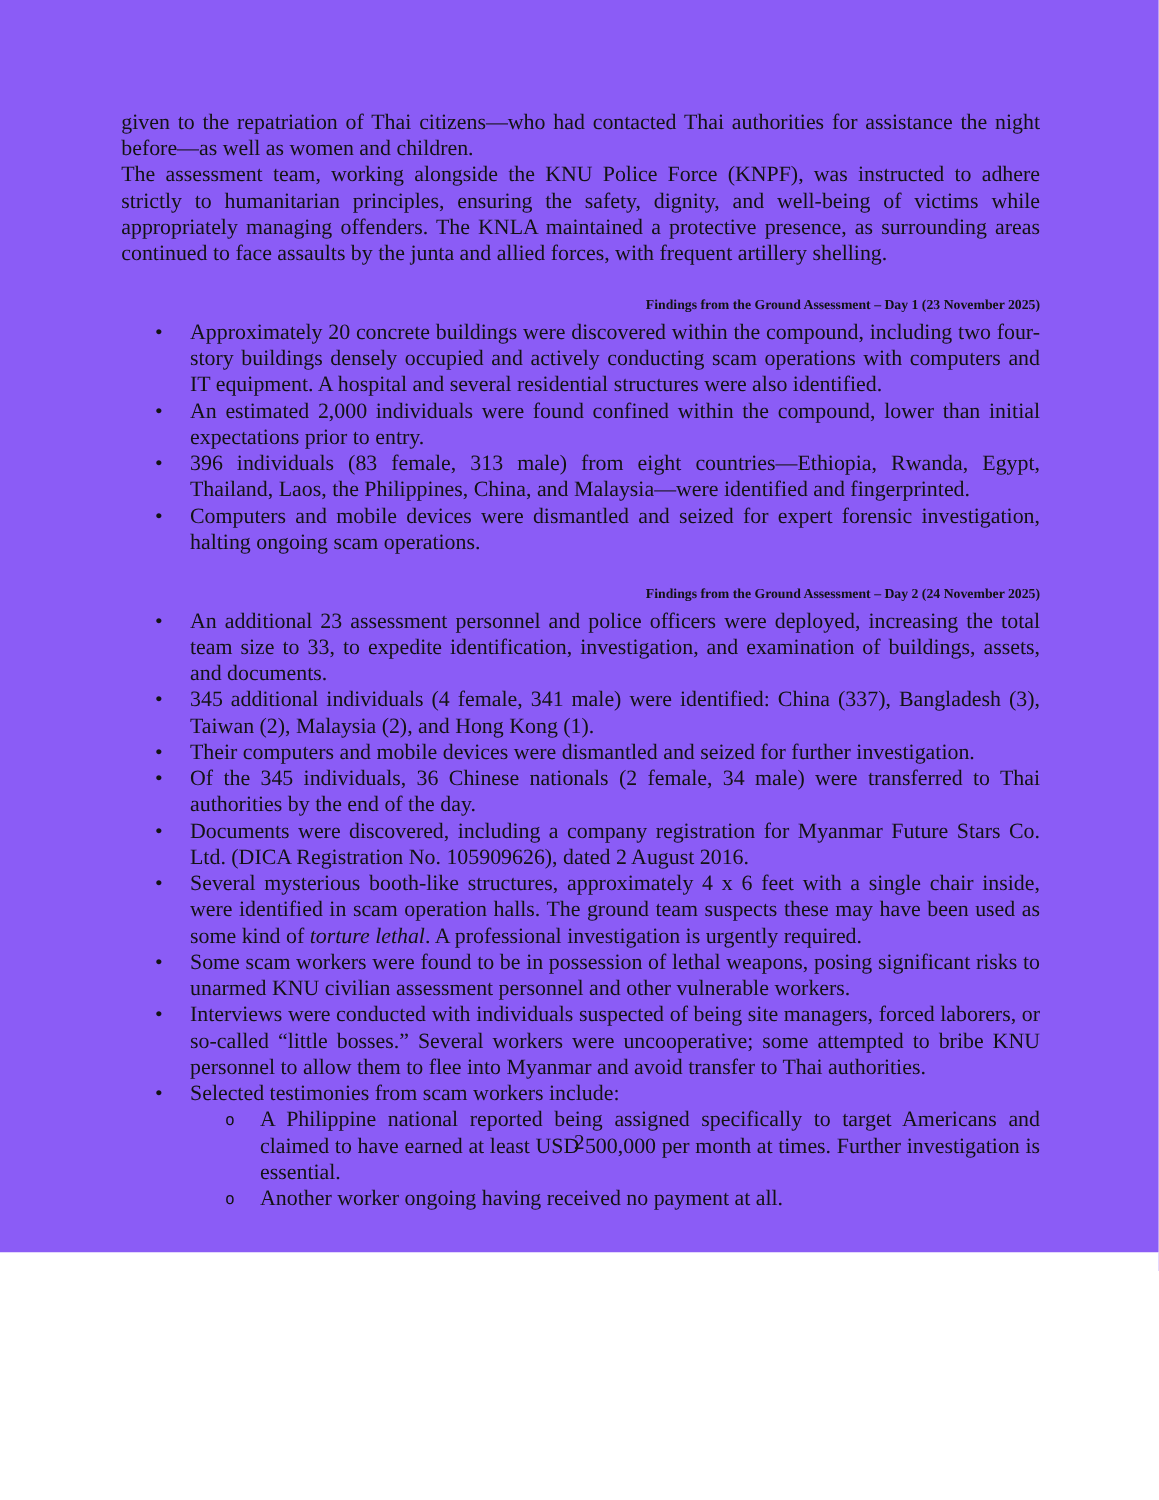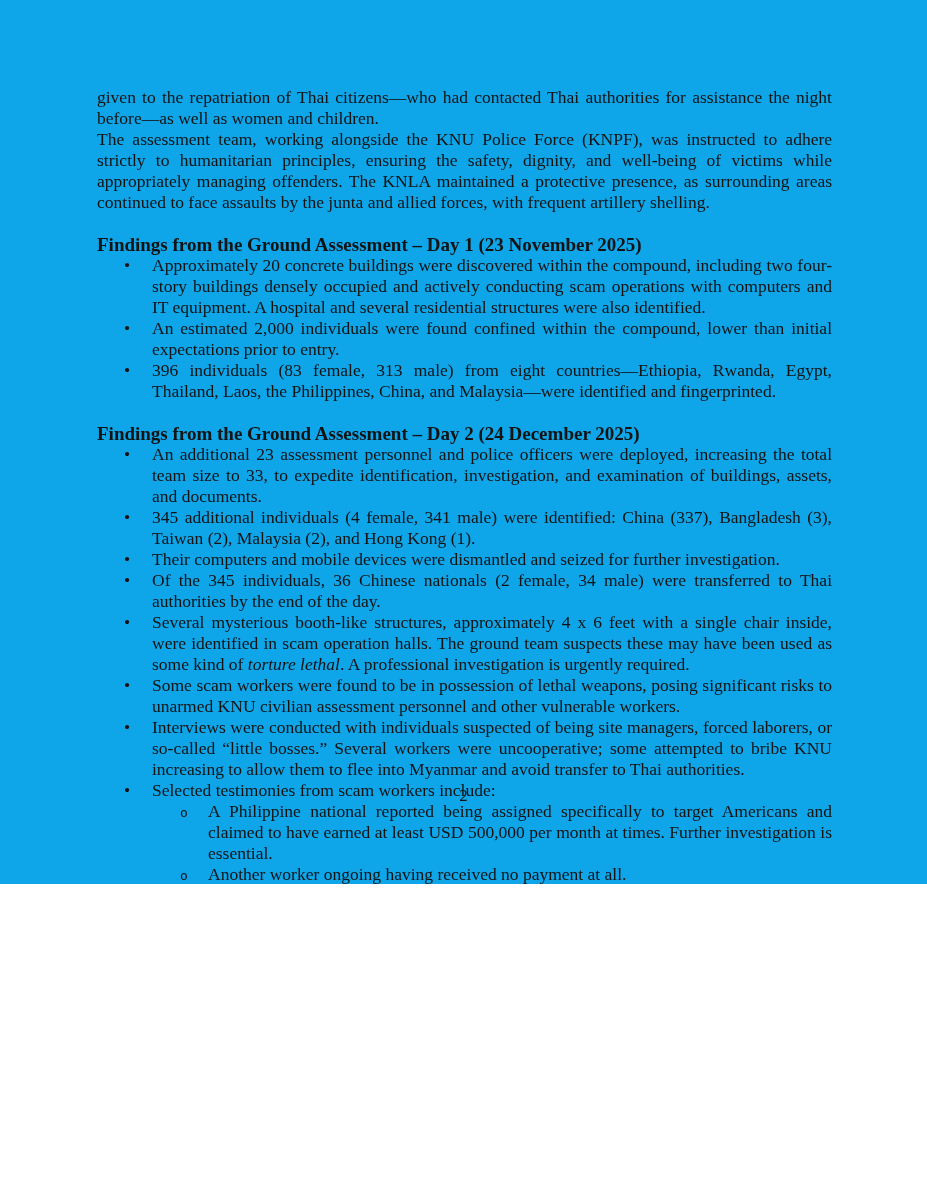--- a/index.html
+++ b/index.html
@@ -3,22 +3,22 @@
 <meta charset="utf-8">
 <style>
   html, body {
     margin: 0;
     padding: 0;
     background: #ffffff;
   }
   .page {
     position: relative;
     width: 927px;
-    height: 884px;
-    background: #0ea5e9;
+    height: 1002px;
+    background: #8b5cf6;
     color: #131313;
     font-family: "Liberation Serif", serif;
     font-size: 17.5px;
     line-height: 21px;
     overflow: hidden;
   }
   .content {
     position: absolute;
     left: 97px;
     top: 87px;
@@ -27,24 +27,24 @@
   }
   p.para {
     margin: 0;
     text-align: justify;
   }
   .blank-line {
     height: 21px;
   }
   h2.section-heading {
     margin: 0;
-    font-size: 19px;
+    font-size: 11px;
     line-height: 21px;
     font-weight: bold;
-    text-align: left;
+    text-align: right;
   }
   ul.bullets {
     list-style: none;
     margin: 0;
     padding: 0 0 0 55px;
   }
   ul.bullets > li {
     position: relative;
     text-align: justify;
   }
@@ -93,33 +93,35 @@
     <p class="para">given to the repatriation of Thai citizens—who had contacted Thai authorities for assistance the night before—as well as women and children.</p>
     <p class="para">The assessment team, working alongside the KNU Police Force (KNPF), was instructed to adhere strictly to humanitarian principles, ensuring the safety, dignity, and well-being of victims while appropriately managing offenders. The KNLA maintained a protective presence, as surrounding areas continued to face assaults by the junta and allied forces, with frequent artillery shelling.</p>
 
     <div class="blank-line"></div>
 
     <h2 class="section-heading">Findings from the Ground Assessment – Day 1 (23 November 2025)</h2>
     <ul class="bullets">
       <li>Approximately 20 concrete buildings were discovered within the compound, including two four-story buildings densely occupied and actively conducting scam operations with computers and IT equipment. A hospital and several residential structures were also identified.</li>
       <li>An estimated 2,000 individuals were found confined within the compound, lower than initial expectations prior to entry.</li>
       <li>396 individuals (83 female, 313 male) from eight countries—Ethiopia, Rwanda, Egypt, Thailand, Laos, the Philippines, China, and Malaysia—were identified and fingerprinted.</li>
+      <li>Computers and mobile devices were dismantled and seized for expert forensic investigation, halting ongoing scam operations.</li>
     </ul>
 
     <div class="blank-line"></div>
 
-    <h2 class="section-heading">Findings from the Ground Assessment – Day 2 (24 December 2025)</h2>
+    <h2 class="section-heading">Findings from the Ground Assessment – Day 2 (24 November 2025)</h2>
     <ul class="bullets">
       <li>An additional 23 assessment personnel and police officers were deployed, increasing the total team size to 33, to expedite identification, investigation, and examination of buildings, assets, and documents.</li>
       <li>345 additional individuals (4 female, 341 male) were identified: China (337), Bangladesh (3), Taiwan (2), Malaysia (2), and Hong Kong (1).</li>
       <li>Their computers and mobile devices were dismantled and seized for further investigation.</li>
       <li>Of the 345 individuals, 36 Chinese nationals (2 female, 34 male) were transferred to Thai authorities by the end of the day.</li>
+      <li>Documents were discovered, including a company registration for Myanmar Future Stars Co. Ltd. (DICA Registration No. 105909626), dated 2 August 2016.</li>
       <li><span>Several mysterious booth-like structures, approximately 4 x 6 feet with a single chair inside, were identified in scam operation halls. The ground team suspects these may have been used as some kind of </span><em>torture lethal</em><span>. A professional investigation is urgently required.</span></li>
       <li>Some scam workers were found to be in possession of lethal weapons, posing significant risks to unarmed KNU civilian assessment personnel and other vulnerable workers.</li>
-      <li>Interviews were conducted with individuals suspected of being site managers, forced laborers, or so-called “little bosses.” Several workers were uncooperative; some attempted to bribe KNU increasing to allow them to flee into Myanmar and avoid transfer to Thai authorities.</li>
+      <li>Interviews were conducted with individuals suspected of being site managers, forced laborers, or so-called “little bosses.” Several workers were uncooperative; some attempted to bribe KNU personnel to allow them to flee into Myanmar and avoid transfer to Thai authorities.</li>
       <li>
         <span>Selected testimonies from scam workers include:</span>
         <ul class="sub-bullets">
           <li>A Philippine national reported being assigned specifically to target Americans and claimed to have earned at least USD 500,000 per month at times. Further investigation is essential.</li>
           <li>Another worker ongoing having received no payment at all.</li>
         </ul>
       </li>
     </ul>
 
   </div>

